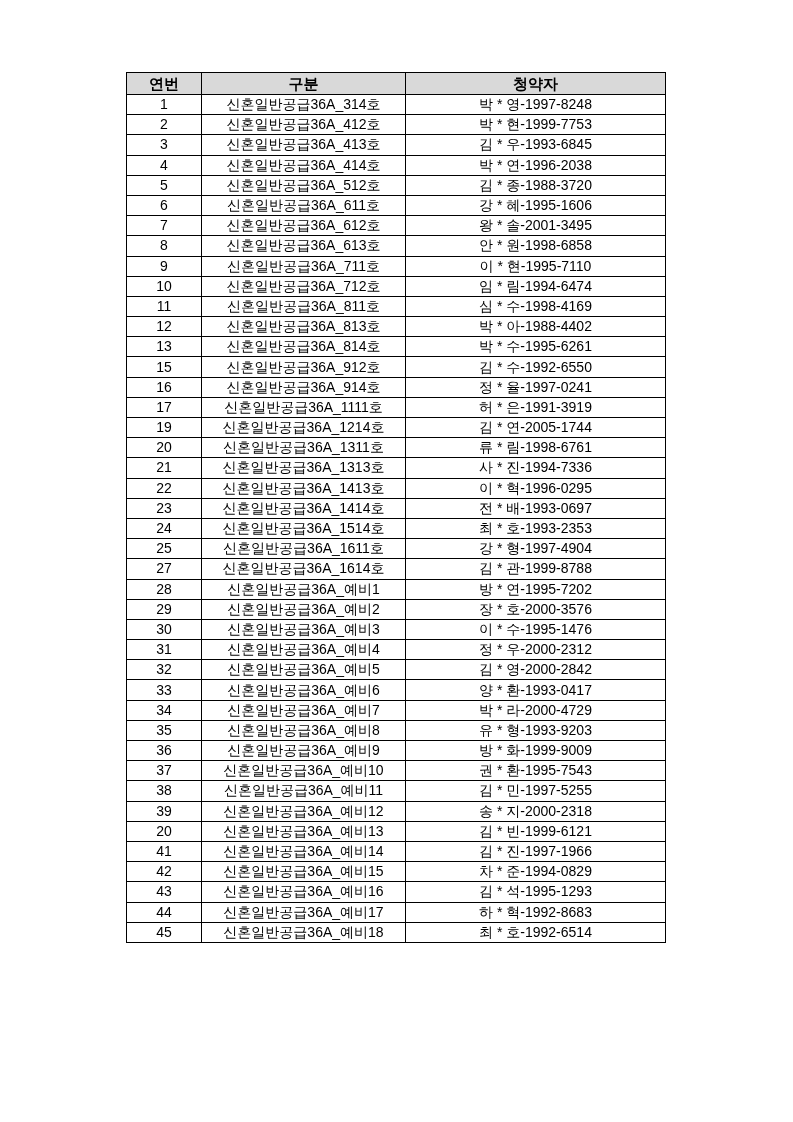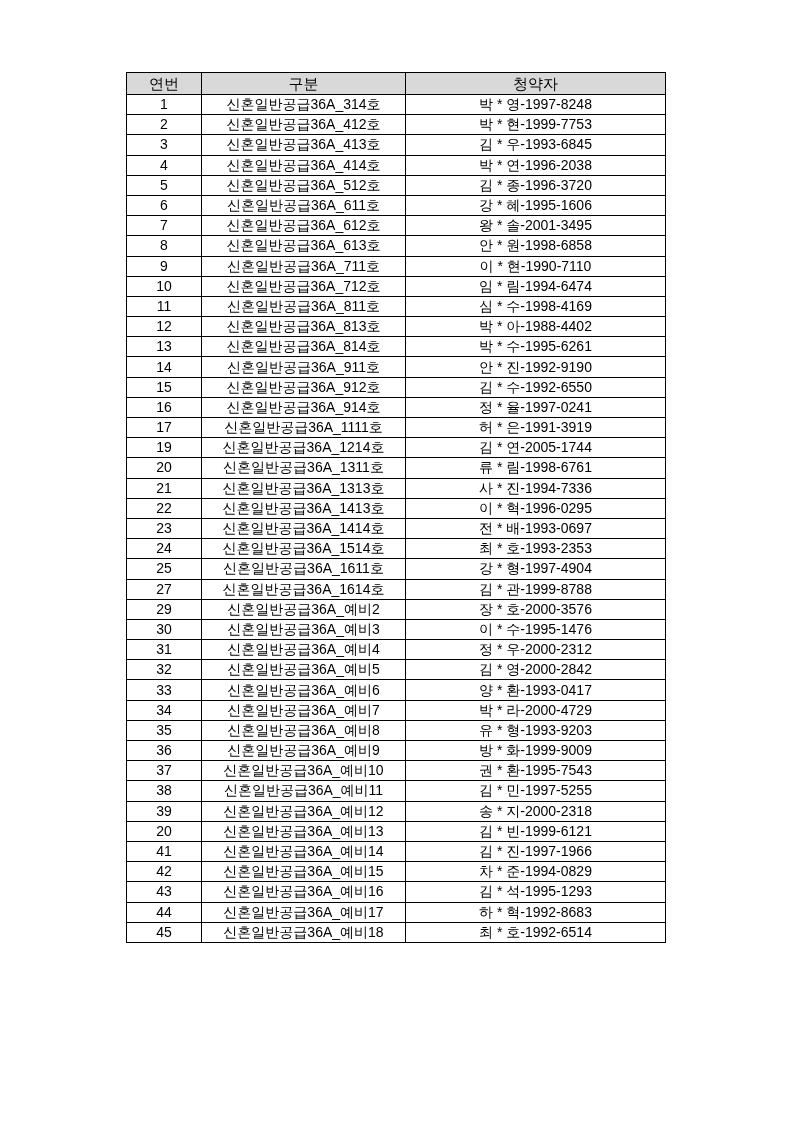--- a/index.html
+++ b/index.html
@@ -32,21 +32,21 @@
     table.roster th, table.roster td {
       border: 1.6px solid #000;
       text-align: center;
       vertical-align: middle;
       padding: 0;
       white-space: nowrap;
       overflow: hidden;
     }
     table.roster th {
       background: #D9D9D9;
-      font-weight: normal;
+      font-weight: bold;
       font-size: 15px;
       height: 21px;
       line-height: 21px;
     }
     table.roster td {
       font-size: 14px;
       height: 19.2px;
       line-height: 19px;
     }
     col.c-no { width: 75px; }
@@ -87,41 +87,41 @@
           <td>김 * 우-1993-6845</td>
         </tr>
         <tr>
           <td>4</td>
           <td>신혼일반공급36A_414호</td>
           <td>박 * 연-1996-2038</td>
         </tr>
         <tr>
           <td>5</td>
           <td>신혼일반공급36A_512호</td>
-          <td>김 * 종-1996-3720</td>
+          <td>김 * 종-1988-3720</td>
         </tr>
         <tr>
           <td>6</td>
           <td>신혼일반공급36A_611호</td>
           <td>강 * 혜-1995-1606</td>
         </tr>
         <tr>
           <td>7</td>
           <td>신혼일반공급36A_612호</td>
           <td>왕 * 솔-2001-3495</td>
         </tr>
         <tr>
           <td>8</td>
           <td>신혼일반공급36A_613호</td>
           <td>안 * 원-1998-6858</td>
         </tr>
         <tr>
           <td>9</td>
           <td>신혼일반공급36A_711호</td>
-          <td>이 * 현-1990-7110</td>
+          <td>이 * 현-1995-7110</td>
         </tr>
         <tr>
           <td>10</td>
           <td>신혼일반공급36A_712호</td>
           <td>임 * 림-1994-6474</td>
         </tr>
         <tr>
           <td>11</td>
           <td>신혼일반공급36A_811호</td>
           <td>심 * 수-1998-4169</td>
@@ -130,25 +130,20 @@
           <td>12</td>
           <td>신혼일반공급36A_813호</td>
           <td>박 * 아-1988-4402</td>
         </tr>
         <tr>
           <td>13</td>
           <td>신혼일반공급36A_814호</td>
           <td>박 * 수-1995-6261</td>
         </tr>
         <tr>
-          <td>14</td>
-          <td>신혼일반공급36A_911호</td>
-          <td>안 * 진-1992-9190</td>
-        </tr>
-        <tr>
           <td>15</td>
           <td>신혼일반공급36A_912호</td>
           <td>김 * 수-1992-6550</td>
         </tr>
         <tr>
           <td>16</td>
           <td>신혼일반공급36A_914호</td>
           <td>정 * 율-1997-0241</td>
         </tr>
         <tr>
@@ -188,20 +183,25 @@
         </tr>
         <tr>
           <td>25</td>
           <td>신혼일반공급36A_1611호</td>
           <td>강 * 형-1997-4904</td>
         </tr>
         <tr>
           <td>27</td>
           <td>신혼일반공급36A_1614호</td>
           <td>김 * 관-1999-8788</td>
+        </tr>
+        <tr>
+          <td>28</td>
+          <td>신혼일반공급36A_예비1</td>
+          <td>방 * 연-1995-7202</td>
         </tr>
         <tr>
           <td>29</td>
           <td>신혼일반공급36A_예비2</td>
           <td>장 * 호-2000-3576</td>
         </tr>
         <tr>
           <td>30</td>
           <td>신혼일반공급36A_예비3</td>
           <td>이 * 수-1995-1476</td>

